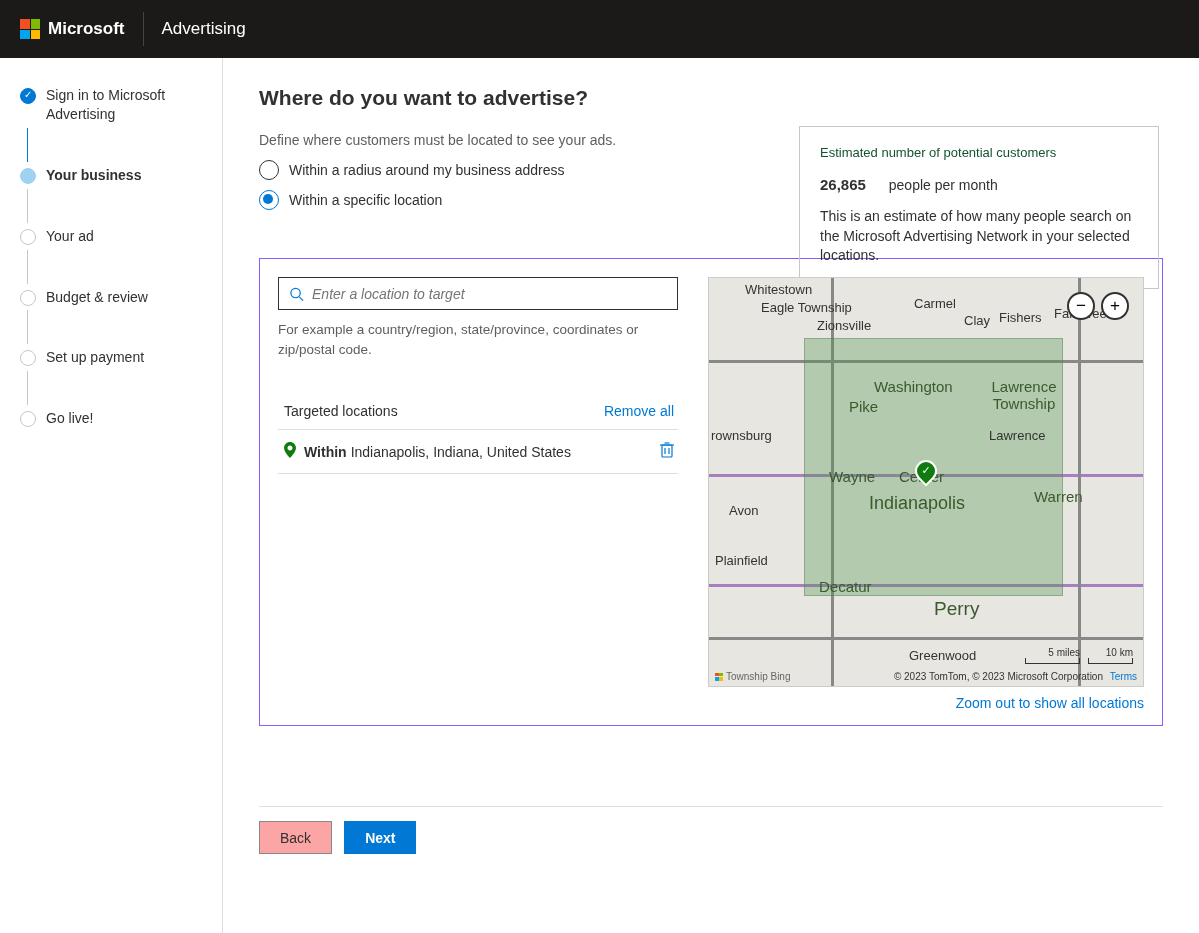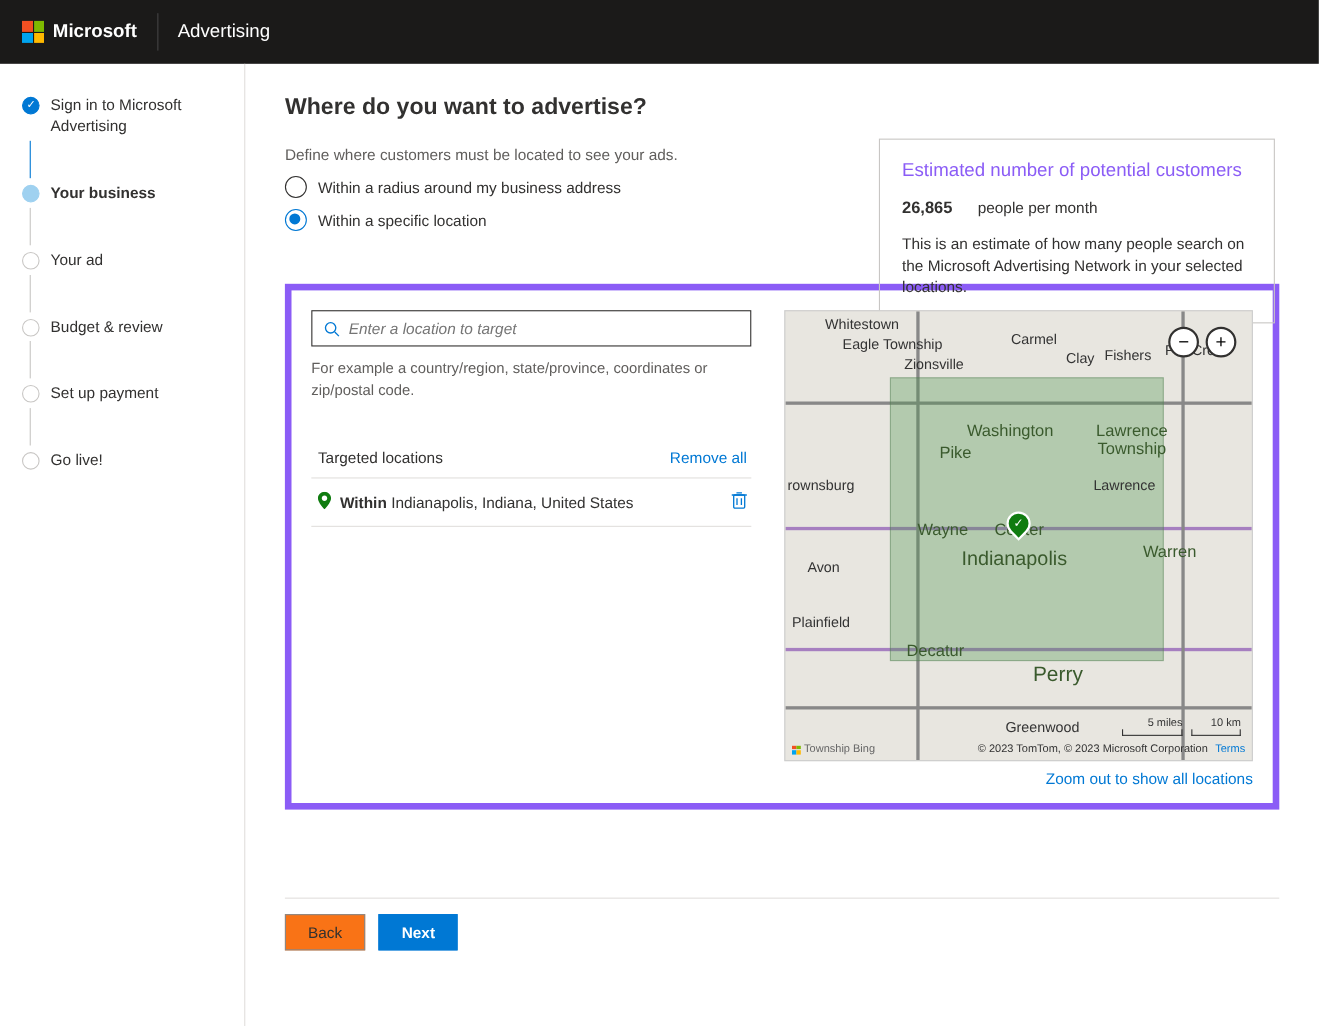--- a/index.html
+++ b/index.html
@@ -27,26 +27,26 @@
 
 .main { flex:1; padding:28px 36px 20px 36px; position:relative;}
 h1 { font-size:21px; font-weight:600; margin-bottom:22px; }
 .subtitle { font-size:14px; color:#605e5c; margin-bottom:12px;}
 .radio-row { display:flex; align-items:center; margin-bottom:10px; cursor:pointer;}
 .radio { width:20px; height:20px; border:1.5px solid #323130; border-radius:50%; margin-right:10px; position:relative;}
 .radio.selected { border-color:#0078d4; }
 .radio.selected::after { content:""; position:absolute; width:10px; height:10px; background:#0078d4; border-radius:50%; top:3px; left:3px;}
 
 .estimate-box { position:absolute; right:40px; top:68px; width:360px; border:1px solid #c8c6c4; padding:18px 20px 22px 20px; }
-.estimate-box .etitle { font-size:17px; color:#8b5cf6; margin-bottom:16px;}
+.estimate-box .etitle { font-size:13px; color:#14532d; margin-bottom:16px;}
 .estimate-box .count { font-weight:600; font-size:15px;}
 .estimate-box .per { font-size:14px; margin-left:19px;}
 .estimate-box .etext { font-size:14px; color:#323130; margin-top:14px; line-height:1.4;}
 
-.map-panel { margin-top:48px; border:6px solid #8b5cf6; padding:18px 18px 14px 18px; display:flex; flex-direction:column;}
+.map-panel { margin-top:48px; border:1px solid #8b5cf6; padding:18px 18px 14px 18px; display:flex; flex-direction:column;}
 .map-top { display:flex; gap:30px; }
 .search-col { width:400px; }
 .search-box { border:1px solid #323130; height:33px; display:flex; align-items:center; padding:0 10px; }
 .search-box svg { width:16px; height:16px; margin-right:8px; color:#0078d4;}
 .search-box input { border:none; outline:none; width:100%; font-size:14px; font-style:italic; color:#605e5c; background:transparent;}
 .example { font-size:13.5px; color:#605e5c; margin-top:10px; line-height:1.45;}
 
 .targeted-head { display:flex; justify-content:space-between; align-items:center; margin-top:44px; border-bottom:1px solid #e1dfdd; padding:0 4px 10px 6px;}
 .targeted-head .th-label { font-size:14px; color:#323130;}
 .remove-all { color:#0078d4; font-size:14px; cursor:pointer;}
@@ -72,21 +72,21 @@
 .bing-logo { position:absolute; bottom:4px; left:6px; font-size:10px; color:#666; display:flex; align-items:center; gap:3px;}
 .bing-logo .tiny { display:grid; grid-template-columns:1fr 1fr; grid-template-rows:1fr 1fr; width:8px; height:8px; gap:0.5px;}
 .bing-logo .tiny div:nth-child(1){background:#f25022;} .bing-logo .tiny div:nth-child(2){background:#7fba00;}
 .bing-logo .tiny div:nth-child(3){background:#00a4ef;} .bing-logo .tiny div:nth-child(4){background:#ffb900;}
 .scale { position:absolute; bottom:22px; right:10px; font-size:10px; color:#333; display:flex; align-items:flex-end; gap:8px;}
 .scale .bar { border:1px solid #333; border-top:none; height:6px;}
 .zoom-link { text-align:right; color:#0078d4; font-size:14px; margin-top:8px; cursor:pointer;}
 
 .footer { border-top:1px solid #e1dfdd; margin-top:80px; padding-top:14px; display:flex; gap:12px;}
 .btn { height:33px; padding:0 20px; font-size:14px; cursor:pointer;}
-.btn.back { background:#f97316; border:1px solid #8a8886; color:#323130;}
+.btn.back { background:#fca5a5; border:1px solid #8a8886; color:#323130;}
 .btn.next { background:#0078d4; border:1px solid #0078d4; color:#fff; font-weight:600;}
 </style>
 </head>
 <body>
 
 <div class="header">
   <div class="ms-logo">
       <div></div>
       <div></div>
       <div></div>

